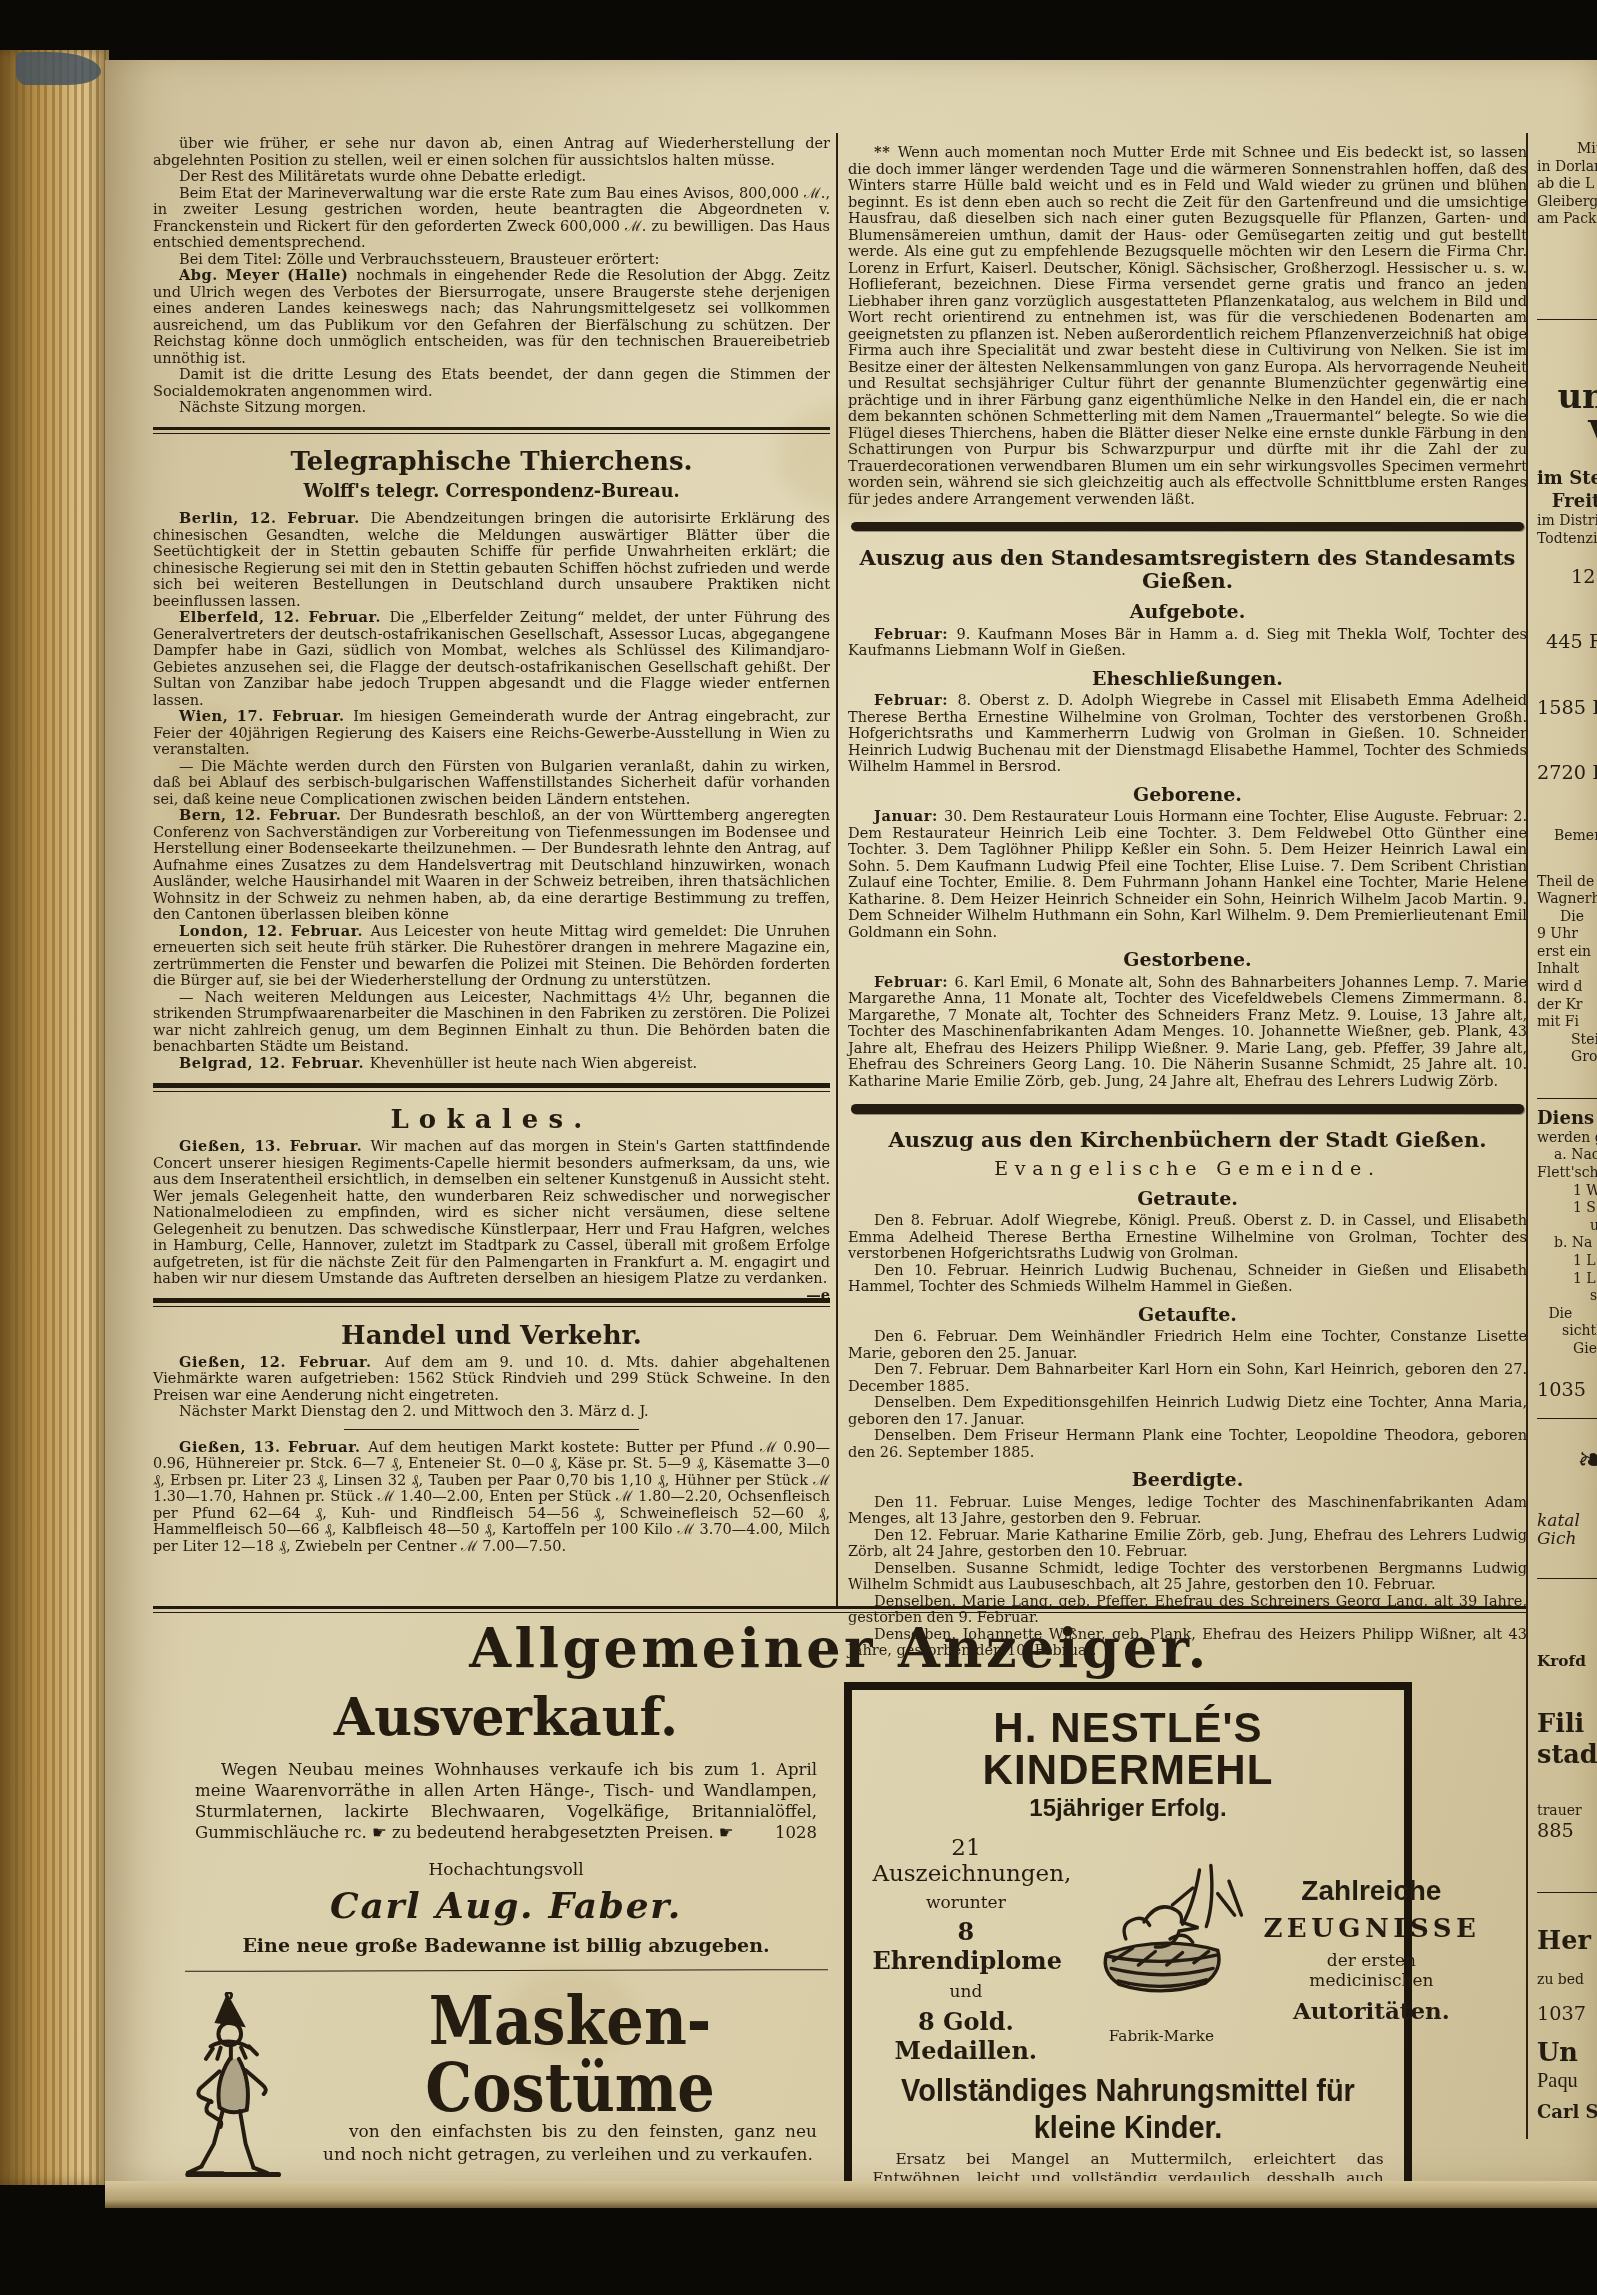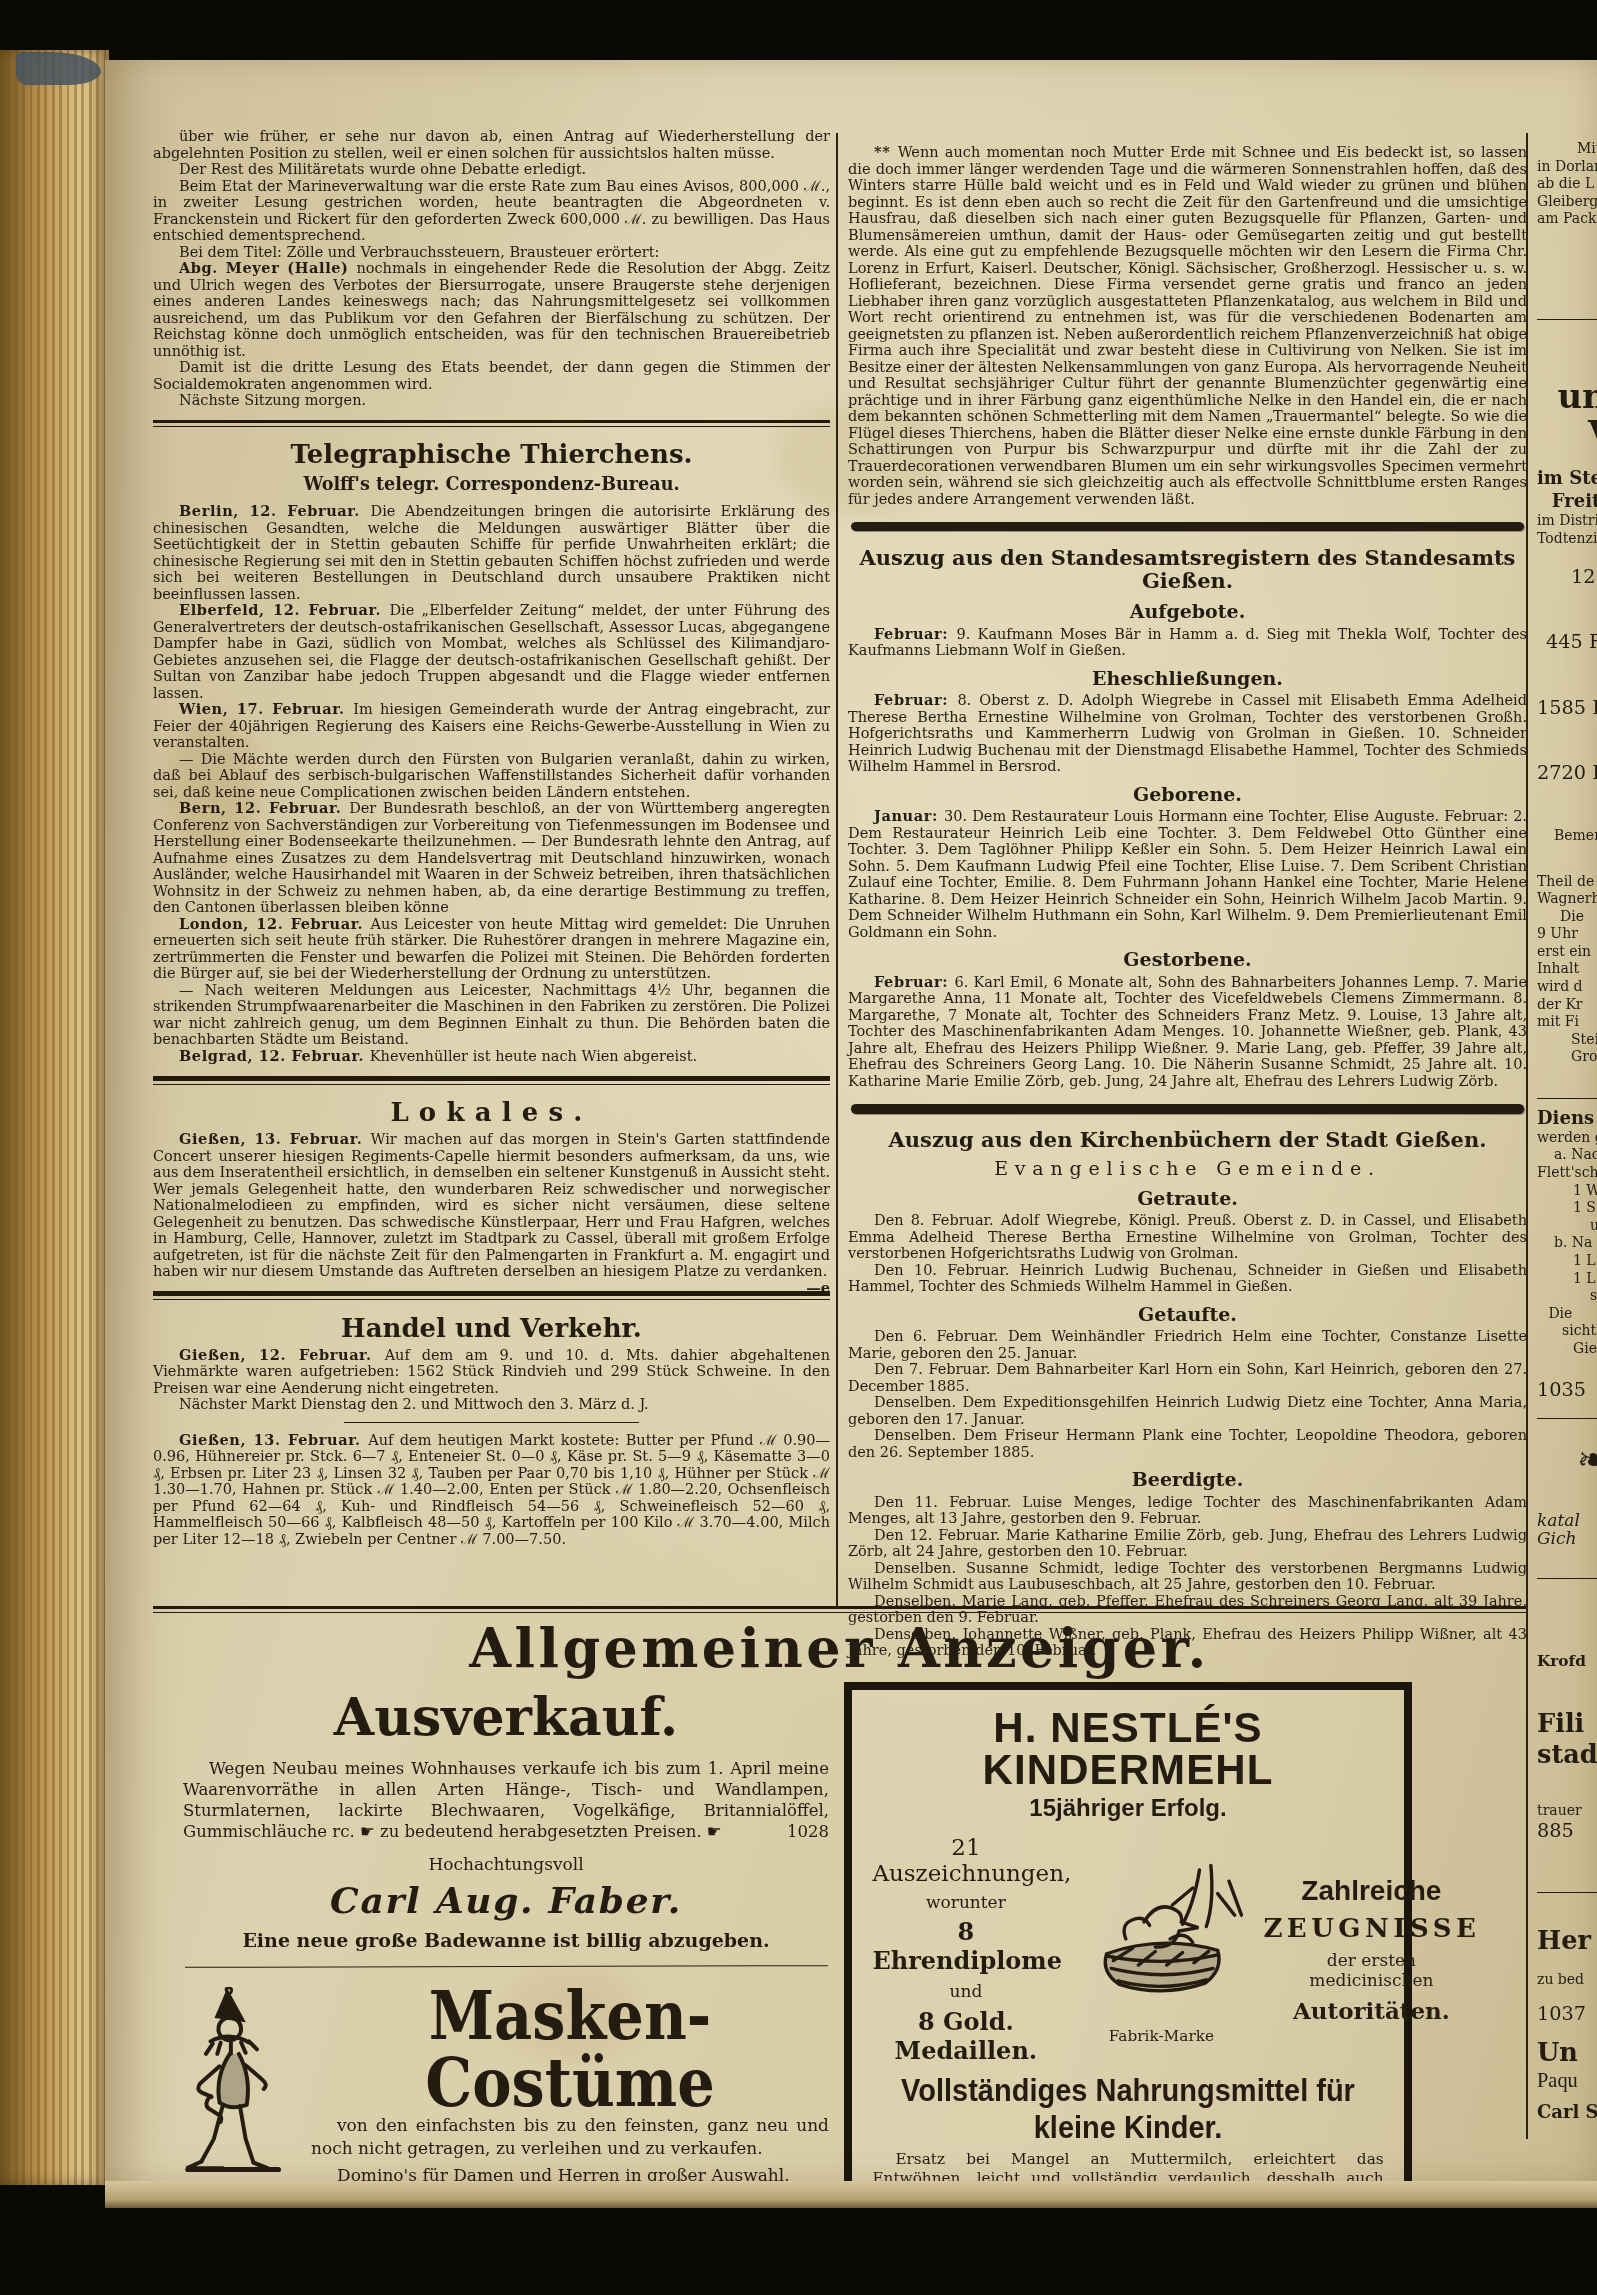--- a/index.html
+++ b/index.html
@@ -43,42 +43,42 @@
   .d2{left:1421px;top:73px;width:1.7px;height:2006px;}
   .rule{border-top:3.4px solid #231a0e;border-bottom:1.1px solid #231a0e;height:2.8px;margin:11.4px 0;}
   .rule.heavy{border-top:5.7px solid #231a0e;}
   .rule.wavy{border:0;height:9.7px;background:#241c10;border-radius:5.1px/4.5px;box-shadow:1.1px 1.1px 0 rgba(36,28,16,.4);margin:14.8px 3.4px;}
   .short-rule{width:295px;margin:9px auto;border-top:1.7px solid #241c10;height:0;}
   .full-rule{position:absolute;left:48px;top:1546px;width:1373px;margin:0;}
   .ad-sep{height:0;border-top:1.7px solid #241c10;margin:14.8px 5.7px;transform:rotate(-.15deg);}
 
   
   .col{position:absolute;}
-  .left-col{left:48px;top:68px;width:677px;}
+  .left-col{left:48px;top:75px;width:677px;}
   .right-col{left:743px;top:84px;width:679px;}
   .par{margin:0;font-size:14.5px;line-height:16.5px;text-align:justify;text-indent:26px;}
   .par b{letter-spacing:0.6px;}
   .par .tail{float:right;text-indent:0;font-weight:bold;}
   .sec-title{margin:13.6px 0 4.5px;text-align:center;font-weight:bold;font-size:26px;line-height:1.1;}
   .sec-title.medium{font-size:21px;}
   .sec-sub{margin:1.1px 0 9px;text-align:center;font-weight:bold;font-size:17.6px;}
   .spread{letter-spacing:10.2px;}
   .sub-head{margin:8px 0 3.4px;text-align:center;font-weight:bold;font-size:19px;}
   .spread-sub{margin:5.7px 0 1.1px;text-align:center;font-weight:normal;font-size:19px;letter-spacing:6.8px;}
 
   
   .anzeiger-title{
     position:absolute;left:48px;top:1561px;width:1373px;margin:0;
     text-align:center;font-size:54px;font-weight:bold;letter-spacing:3.4px;line-height:1;
   }
   .ad-left{left:74px;top:1631px;width:654px;}
   .ad-right{left:739px;top:1622px;width:568px;}
 
   .ausverkauf-title{margin:0 0 14.8px;text-align:center;font-size:52px;font-weight:bold;line-height:1;}
-  .ad-body{font-size:16.5px;line-height:21px;text-align:justify;text-indent:26px;margin:4px;}
+  .ad-body{font-size:16.5px;line-height:21px;text-align:justify;text-indent:26px;margin:16px;}
   .ad-body .tail{float:right;text-indent:0;}
   .closing{margin:12.5px 0 0;text-align:center;font-size:17px;}
   .faber-sig{margin:4.5px 0 0;text-align:center;font-size:36px;font-weight:bold;font-style:italic;letter-spacing:1.7px;}
   .faber-note{margin:8px 0 0;text-align:center;font-size:19px;font-weight:bold;}
 
   .masken{position:relative;padding-left:128px;min-height:239px;}
   .jester{position:absolute;left:-5.7px;top:5.7px;}
   .masken-title{margin:0 0 14.8px;text-align:center;font-size:59px;font-weight:bold;line-height:1;transform:scaleY(1.15);transform-origin:top;}
   .masken .ad-body{font-size:17px;line-height:23px;}
 

